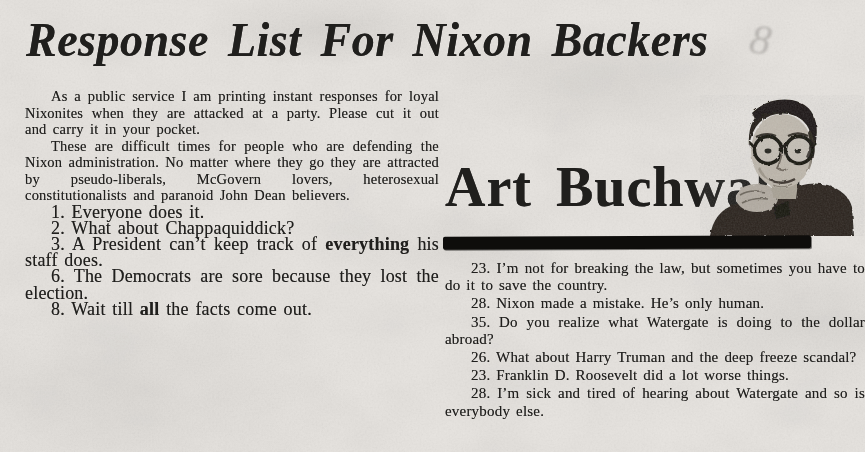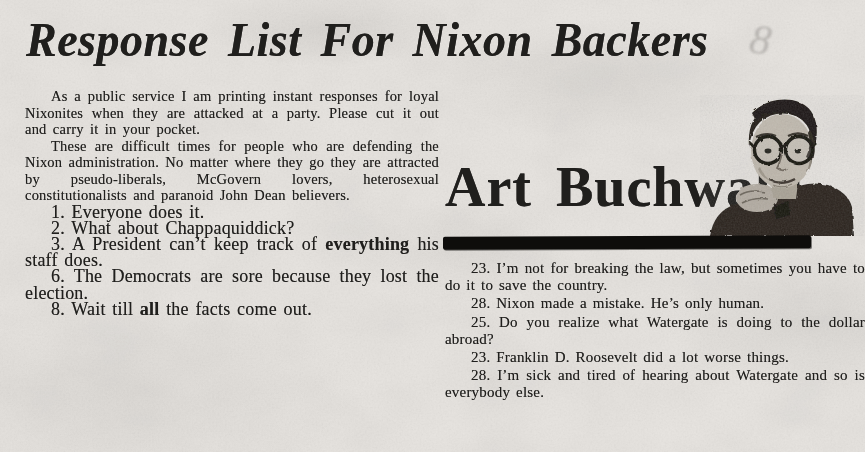--- a/index.html
+++ b/index.html
@@ -132,21 +132,22 @@
 
         <path d="M60 72 Q64 82 72 86 Q62 84 58 74 Z" fill="#a29b8e"></path>
       </g>
       <rect x="0" y="0" width="164" height="141" filter="url(#halftone)" opacity="0.16"></rect>
     </svg>
 
     <div class="bar"></div>
     <div class="right-list" id="right-list">
         <p class="item"><span class="num">23.</span> I’m not for breaking the law, but sometimes you have to do it to save the country.</p>
         <p class="item"><span class="num">28.</span> Nixon made a mistake. He’s only human.</p>
-        <p class="item"><span class="num">25.</span> Do you realize what Watergate is doing to the dollar abroad?</p>
+        <p class="item"><span class="num">35.</span> Do you realize what Watergate is doing to the dollar abroad?</p>
+        <p class="item"><span class="num">26.</span> What about Harry Truman and the deep freeze scandal?</p>
         <p class="item"><span class="num">23.</span> Franklin D. Roosevelt did a lot worse things.</p>
         <p class="item"><span class="num">28.</span> I’m sick and tired of hearing about Watergate and so is everybody else.</p>
       </div>
   </div>
 
   <svg class="grain" width="865" height="452">
     <defs>
       <filter id="fineGrain">
         <feTurbulence type="fractalNoise" baseFrequency="0.55" numOctaves="2" stitchTiles="stitch" seed="2"></feTurbulence>
         <feColorMatrix type="saturate" values="0"></feColorMatrix>

